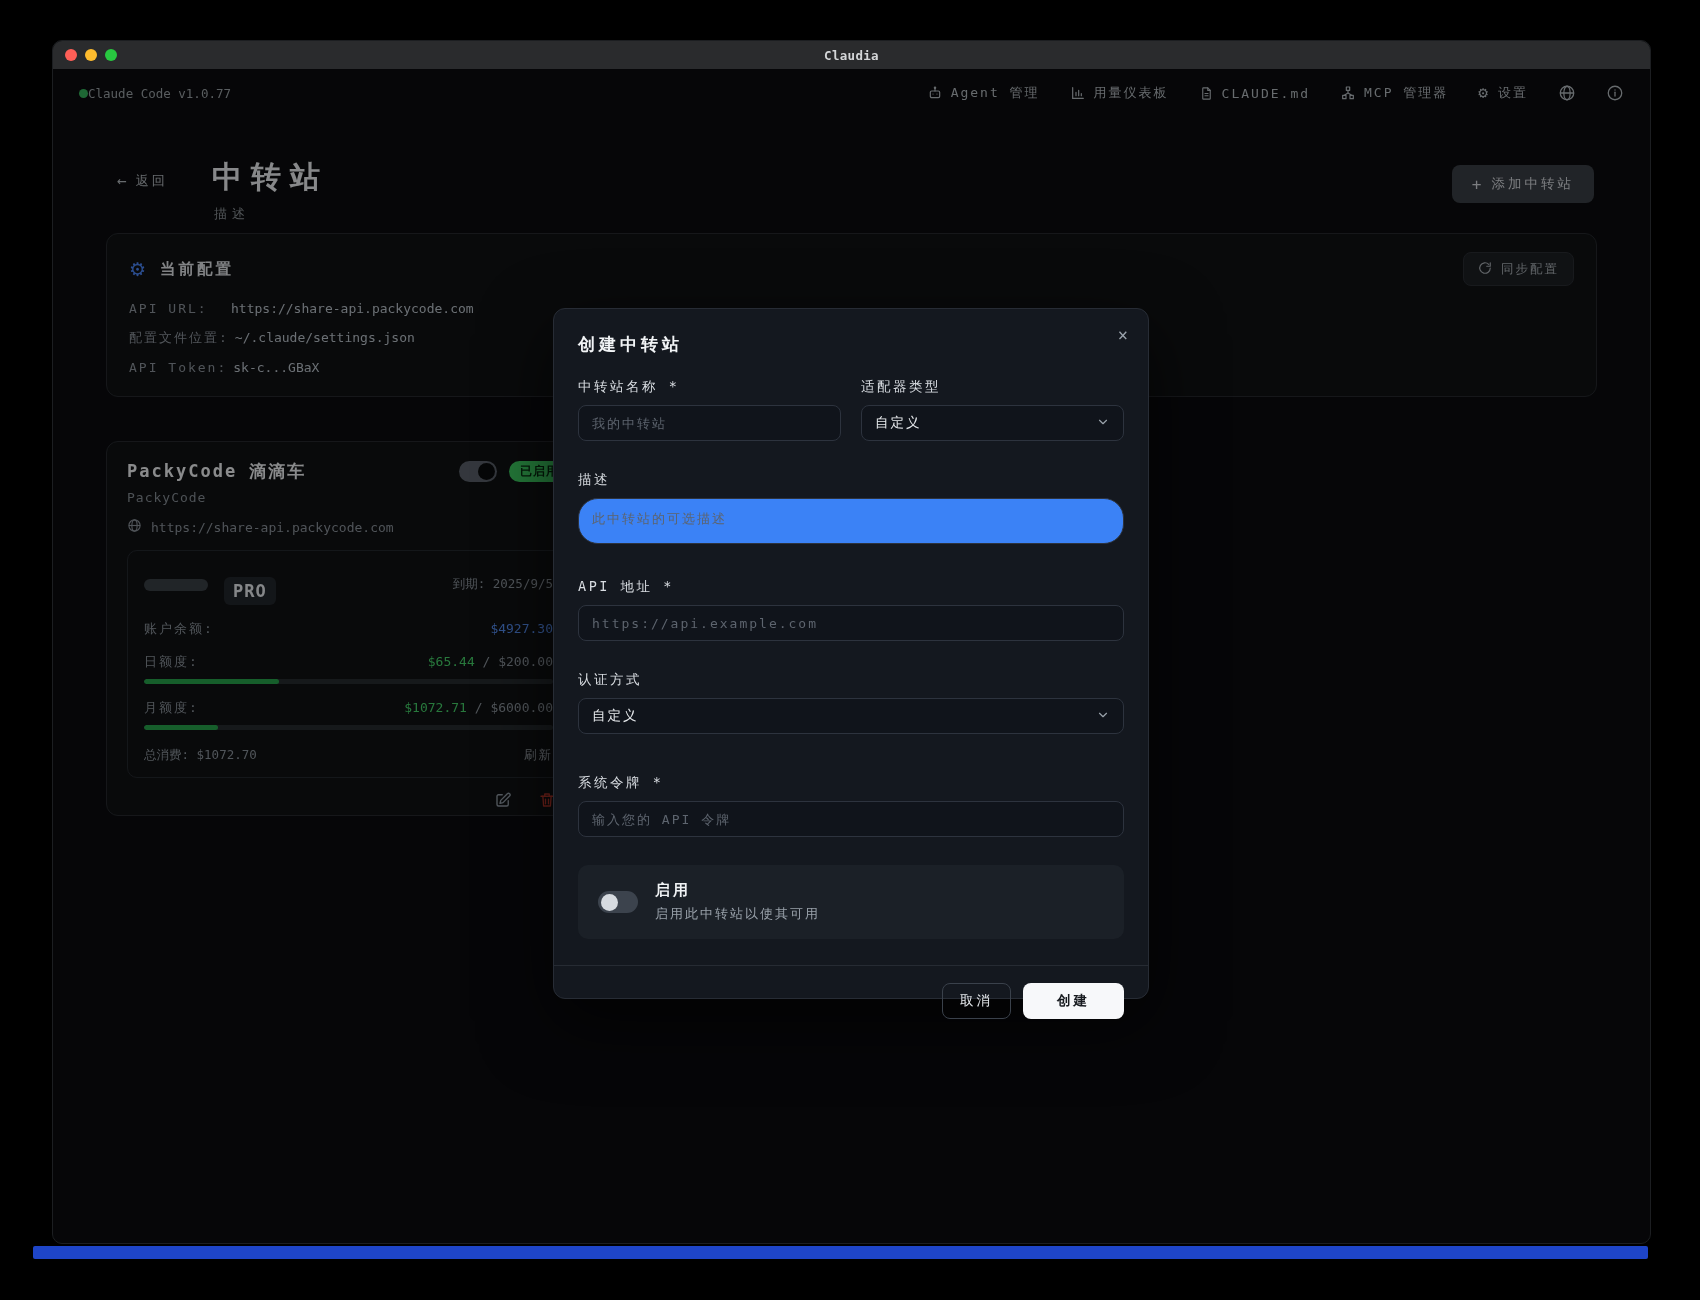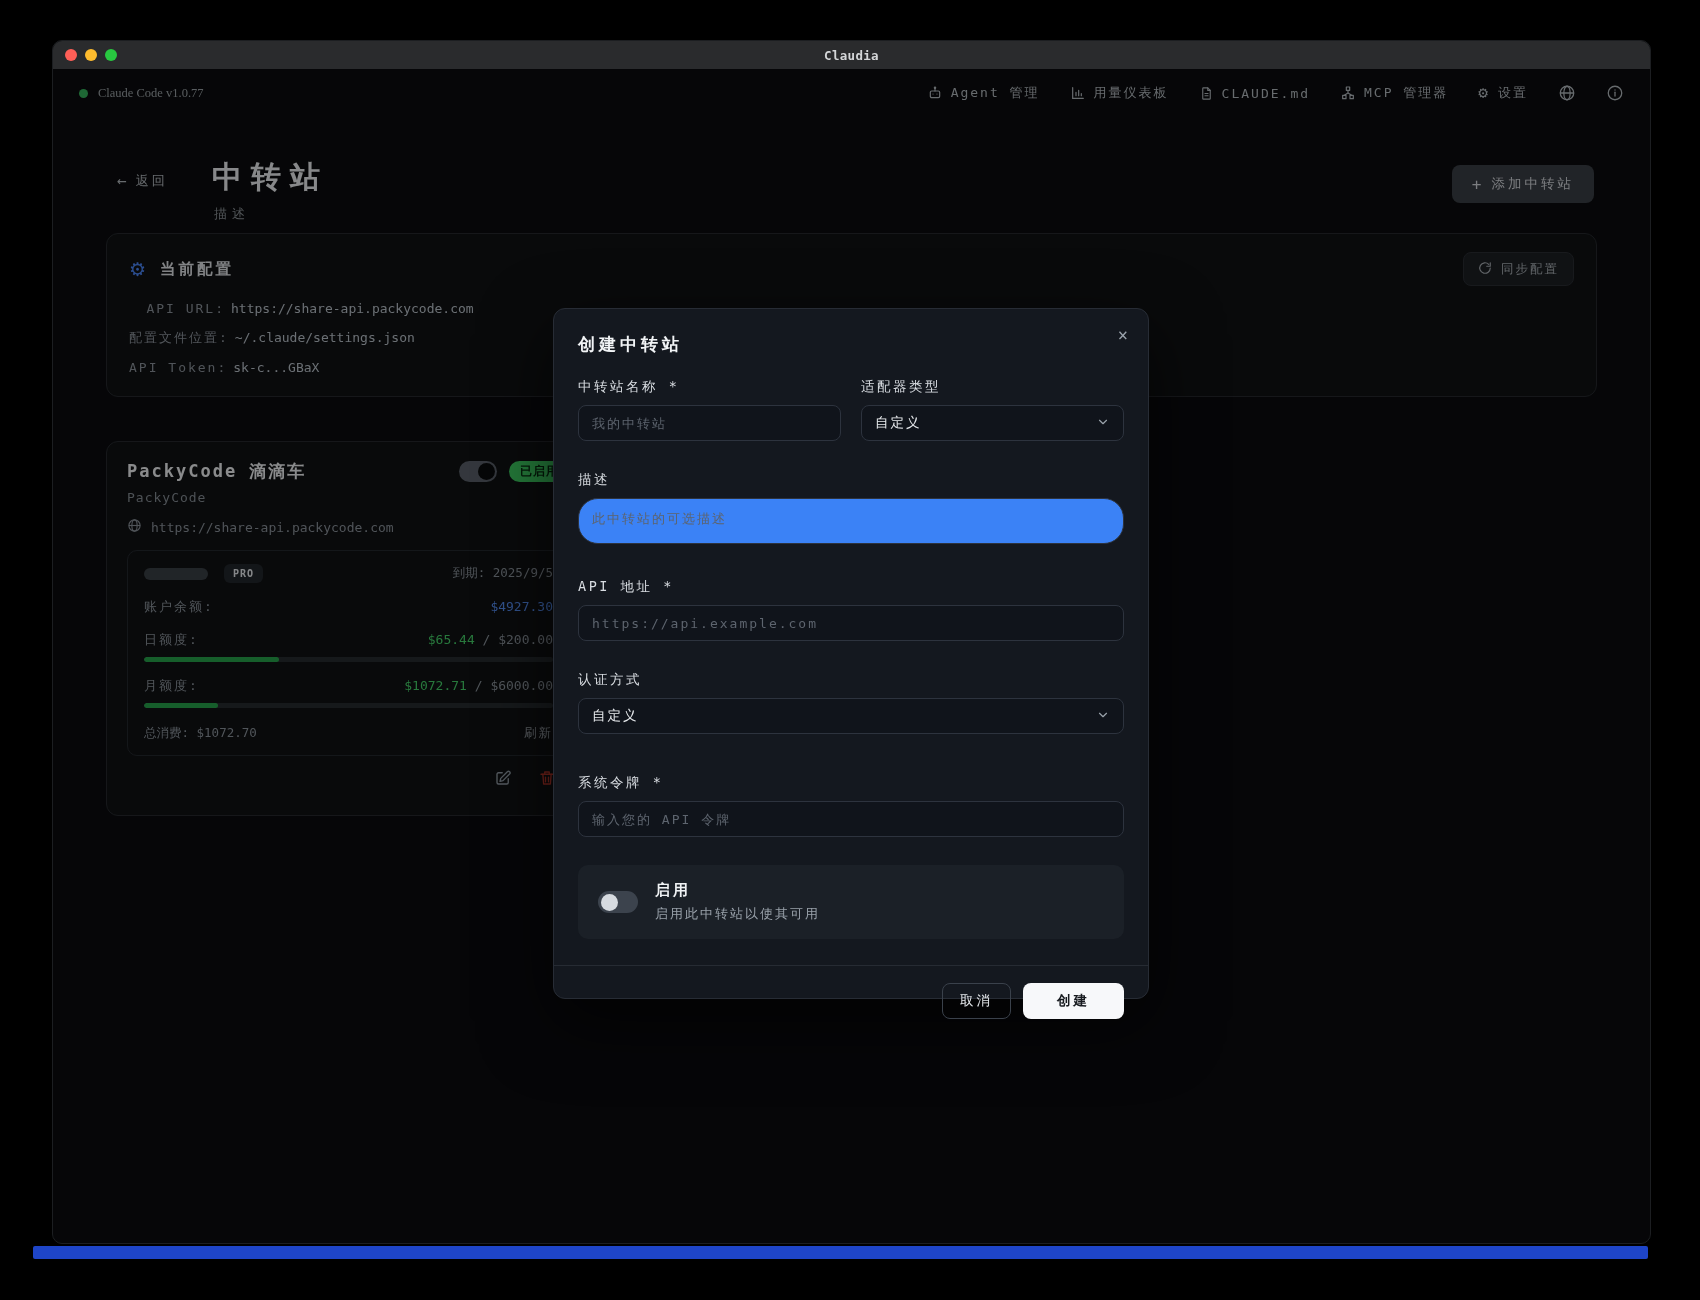--- a/index.html
+++ b/index.html
@@ -11,21 +11,21 @@
 
   
   .titlebar{position:relative;height:28px;background:#2a2b2d;display:flex;align-items:center;justify-content:center;}
   .traffic{position:absolute;left:12px;top:8px;display:flex;gap:8px;}
   .traffic i{width:12px;height:12px;border-radius:50%;display:block;}
   .tl-red{background:#ff5f57}.tl-yellow{background:#febc2e}.tl-green{background:#28c840}
   .win-title{font-size:12.5px;font-weight:bold;color:#d4d6d8;letter-spacing:.3px;}
 
   
   .app-header{height:48px;display:flex;align-items:center;padding:0 26px;}
-  .brand{display:flex;align-items:center;gap:10px;color:#9aa0a5;font-size:12.5px;font-family:Liberation Serif, serif;}
+  .brand{display:flex;align-items:center;color:#9aa0a5;font-size:12.5px;}
   .status-dot{width:9px;height:9px;border-radius:50%;background:#35b45c;display:inline-block;}
   .nav{margin-left:auto;display:flex;align-items:center;gap:30px;}
   .nav-item{display:flex;align-items:center;gap:8px;color:#b2b8be;font-size:13px;letter-spacing:2px;cursor:pointer;}
   .nav-item svg, .icon-btn svg{display:block;}
   .icon-btn{color:#b2b8be;display:flex;align-items:center;}
   .glyph{font-size:16px;line-height:1;}
 
   
   .page-header{position:absolute;top:108px;left:64px;right:56px;height:90px;}
   .back-link{position:absolute;left:0;top:22px;display:flex;align-items:center;gap:9px;color:#b2b8be;
@@ -41,38 +41,38 @@
   
   .card{position:absolute;background:#101214;border:1px solid #26292e;border-radius:12px;}
   .config-card{top:192px;left:53px;right:53px;height:164px;padding:18px 22px;box-sizing:border-box;}
   .card-head{display:flex;align-items:center;}
   .card-title{display:flex;align-items:center;gap:11px;font-size:15.5px;font-weight:bold;letter-spacing:3px;color:#dfe2e5;}
   .gear-blue{color:#4a86f7;font-size:19px;line-height:1;font-family:"DejaVu Sans",sans-serif;}
   .sync-btn{margin-left:auto;height:32px;display:flex;align-items:center;gap:9px;background:#1d2024;
     border:1px solid #2a2d33;border-radius:8px;padding:0 14px;color:#a7adb3;font-size:12.5px;letter-spacing:2px;cursor:pointer;}
   .cfg-rows{margin-top:15px;}
   .cfg-row{display:flex;align-items:baseline;margin-top:13px;font-size:13px;}
-  .cfg-label{color:#8b929a;letter-spacing:2px;min-width:96px;text-align:right;}
+  .cfg-label{color:#8b929a;letter-spacing:2px;min-width:96px;}
   .cfg-value{color:#b9c1c9;margin-left:6px;}
 
   
   .provider-card{top:400px;left:53px;width:485px;height:375px;padding:18px 20px;box-sizing:border-box;}
   .prov-title-row{display:flex;align-items:center;}
   .prov-title{margin:0;font-size:17px;font-weight:bold;color:#eef0f2;letter-spacing:2px;}
   .toggle-on{margin-left:auto;width:38px;height:21px;border-radius:11px;background:#5a6069;position:relative;cursor:pointer;}
   .toggle-on i{position:absolute;right:2px;top:2px;width:17px;height:17px;border-radius:50%;background:#0c0d0e;}
   .status-badge{margin-left:12px;height:21px;display:flex;align-items:center;padding:0 11px;border-radius:11px;
     background:#3ecf63;color:#07290f;font-size:12px;font-weight:bold;letter-spacing:1px;white-space:nowrap;}
   .prov-sub{margin-top:7px;font-size:13px;color:#868d94;letter-spacing:1px;}
   .prov-url{margin-top:13px;display:flex;align-items:center;gap:9px;color:#8a9199;font-size:13px;}
   .usage-box{margin-top:14px;border:1px solid #24282d;border-radius:10px;padding:13px 16px;}
   .meta-row{display:flex;align-items:center;}
   .redacted{width:64px;height:12px;border-radius:6px;background:#3a4046;}
-  .plan-badge{margin-left:16px;height:19px;display:flex;align-items:center;padding:0 9px;border-radius:6px;
-    background:#22262b;color:#e6e9ec;font-size:10px;font-weight:bold;letter-spacing:1px;}
+  .plan-badge{margin-left:16px;height:28px;display:flex;align-items:center;padding:0 9px;border-radius:6px;
+    background:#22262b;color:#e6e9ec;font-size:17px;font-weight:bold;letter-spacing:1px;margin-top:13px;}
   .expiry{margin-left:auto;font-size:12.5px;color:#8b939b;white-space:nowrap;}
   .u-row{display:flex;align-items:baseline;justify-content:space-between;margin-top:15px;font-size:13px;}
   .u-label{color:#8b939b;letter-spacing:2px;}
   .u-val-blue{color:#558df2;}
   .u-green{color:#45cf68;}
   .u-dim{color:#8b939b;}
   .pbar{margin-top:8px;height:5px;border-radius:3px;background:#272b30;overflow:hidden;}
   .pfill{height:100%;border-radius:3px;background:#27a24a;}
   .total-row{display:flex;justify-content:space-between;margin-top:17px;font-size:12.5px;color:#8b939b;}
   .refresh-label{color:#9aa1a8;letter-spacing:2px;cursor:pointer;}

